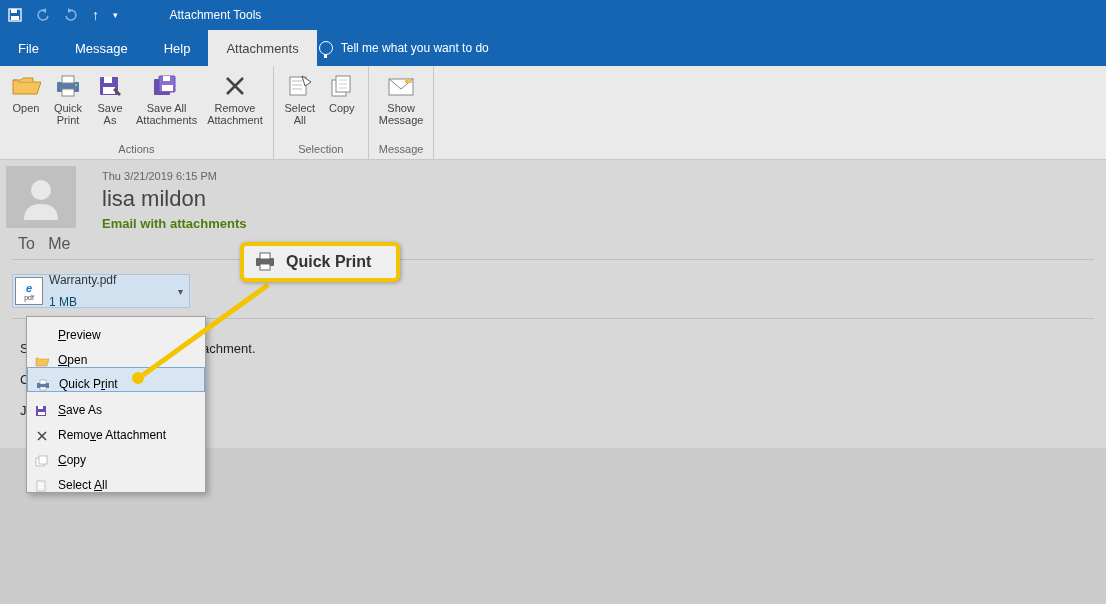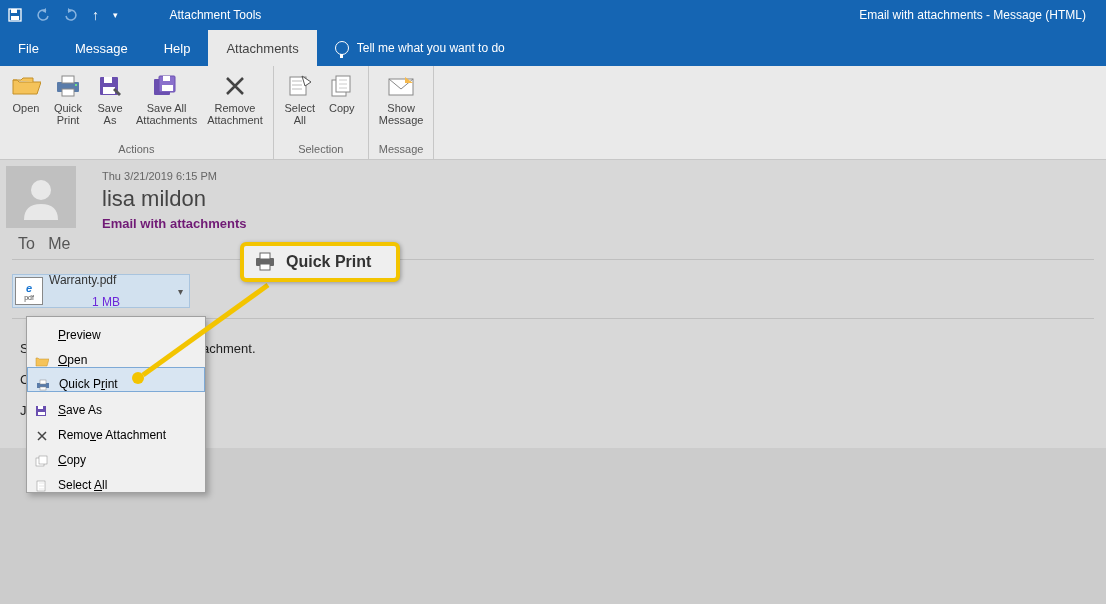--- a/index.html
+++ b/index.html
@@ -9,40 +9,40 @@
   .titlebar { height: 30px; background: #1565b3; display: flex; align-items: center; color: #fff; font-size: 12px; }
   .qat { display: flex; align-items: center; padding-left: 8px; gap: 14px; }
   .qat span { cursor: pointer; }
   .tool-tab { margin-left: 40px; background: #1565b3; padding: 0 12px; height: 30px; display: flex; align-items: center; font-size: 12px; text-align: center; }
   .titletext { margin-left: auto; padding-right: 20px; }
 
   
   .menubar { height: 36px; background: #1565b3; display: flex; align-items: stretch; color: #fff; font-size: 13px; }
   .menubar .tab { padding: 0 18px; display: flex; align-items: center; cursor: pointer; }
   .menubar .tab.active { background: #eaeaea; color: #444; }
-  .tellme { display: flex; align-items: center; gap: 8px; padding-left: 18px; font-size: 12px; }
+  .tellme { display: flex; align-items: center; gap: 8px; padding-left: 2px; font-size: 12px; }
   .bulb { display:inline-block; width:14px; height:14px; border:1.5px solid #fff; border-radius:50%; position: relative;}
   .bulb::after { content:""; position:absolute; bottom:-4px; left:4px; width:3px; height:4px; background:#fff;}
 
   
   .ribbon { height: 94px; background: #eaeaea; border-bottom: 1px solid #c7c7c7; display: flex; }
   .group { display: flex; flex-direction: column; align-items: center; border-right: 1px solid #c7c7c7; padding: 4px 6px 2px; }
   .group-btns { display: flex; gap: 2px; flex:1; }
   .rbtn { display: flex; flex-direction: column; align-items: center; justify-content: flex-start; width: auto; padding: 2px 4px; font-size: 11px; color: #444; text-align: center; line-height: 1.1; cursor: pointer; }
   .rbtn .icon { width: 32px; height: 28px; display:flex; align-items:center; justify-content:center; margin-bottom:2px;}
   .group-label { font-size: 11px; color: #666; padding-bottom: 2px; }
 
   
   .msghdr { background: #d8d8d8; padding: 10px 12px 6px; position: relative; }
   .avatar { width: 70px; height: 62px; background: #c0c0c0; display:flex; align-items:center; justify-content:center; position:absolute; left:6px; top:6px; }
   .avatar svg { fill:#eee; }
   .hdr-text { margin-left: 90px; }
   .date { font-size: 11px; color: #666; }
   .sender { font-size: 22px; color: #444; margin-top: 4px; }
-  .subject { font-size: 13px; font-weight: 600; color: #701a75; margin-top: 4px; }
+  .subject { font-size: 13px; font-weight: 600; color: #4d7c0f; margin-top: 4px; }
   .tome { font-size: 16px; color: #555; margin-top: 4px; margin-left: 6px;}
   .hr { border-top: 1px solid #bfbfbf; margin: 6px 0 0; }
 
   
   .attach-row { padding: 8px 12px; background:#d8d8d8; }
   .attach { display:flex; align-items:center; width: 178px; height:34px; background:#d2e1ef; border:1px solid #a9c4de; font-size:12px; color:#333; cursor:pointer; position:relative;}
   .attach .ficon { width:28px; height:28px; margin-left:2px; background:#fff; border:1px solid #888; display:flex; flex-direction:column; align-items:center; justify-content:center; font-size:7px; color:#444; position:relative;}
   .attach .ficon .e { color:#1976d2; font-weight:bold; font-size:11px; font-style:italic;}
   .attach .info { margin-left:6px; display:flex; flex-direction:column; line-height:1.2;gap:8px;}
   .attach .chev { margin-left:auto; margin-right:6px; font-size:10px; color:#555;}
@@ -89,21 +89,20 @@
     <span>
       <svg width="14" height="14" viewBox="0 0 14 14">
           <path d="M4 3 A5 5 0 1 1 2 8" fill="none" stroke="#88b4e0" stroke-width="1.5"></path>
           <path d="M4 0 L4 5 L8 3 Z" fill="#88b4e0"></path>
         </svg>
     </span>
     <span style="color:#fff;font-size:14px;">↑</span>
     <span style="color:#fff;font-size:9px;">▾</span>
   </div>
   <div class="tool-tab">Attachment Tools</div>
-  <div class="titletext">Email with attachments  -  Message (HTML)</div>
 </div>
 
 <div class="menubar">
   <div class="tab">File</div>
   <div class="tab">Message</div>
   <div class="tab">Help</div>
   <div class="tab active">Attachments</div>
   <div class="tellme">
     <span class="bulb"></span>
     <span>Tell me what you want to do</span>
@@ -236,21 +235,21 @@
 </div>
 
 <div class="attach-row">
   <div class="attach">
     <div class="ficon">
       <span class="e">e</span>
         <span>pdf</span>
     </div>
     <div class="info">
       <span>Warranty.pdf</span>
-      <span style="color:#6d28d9;margin-left:43px;">1 MB</span>
+      <span style="color:#0c4a6e;">1 MB</span>
     </div>
     <span class="chev">▾</span>
   </div>
   <div class="hr" style="margin-top:10px;"></div>
 </div>
 
 <div class="body">
   <p><span>Se</span><span style="visibility:hidden;">xxxxxxxxxxxxxxxxxxxxxxxxx</span><span>tachment.</span></p>
   <p>Cl</p>
   <p>Ja</p>

